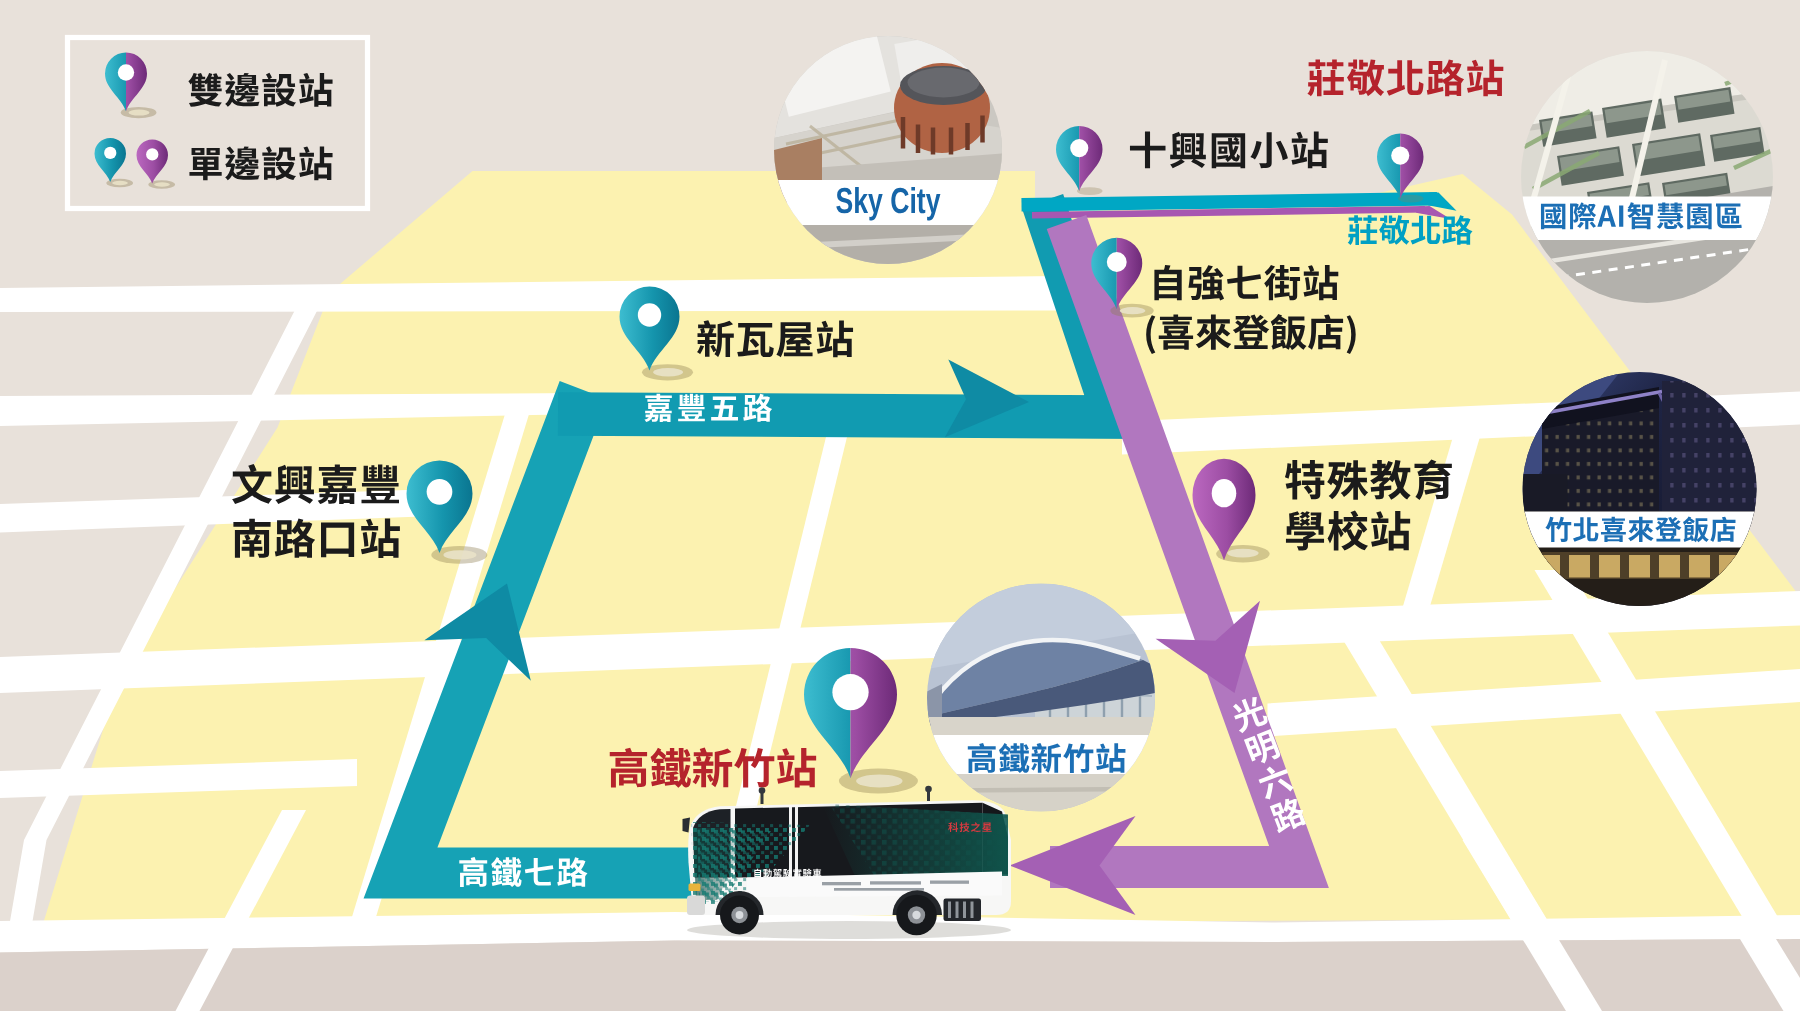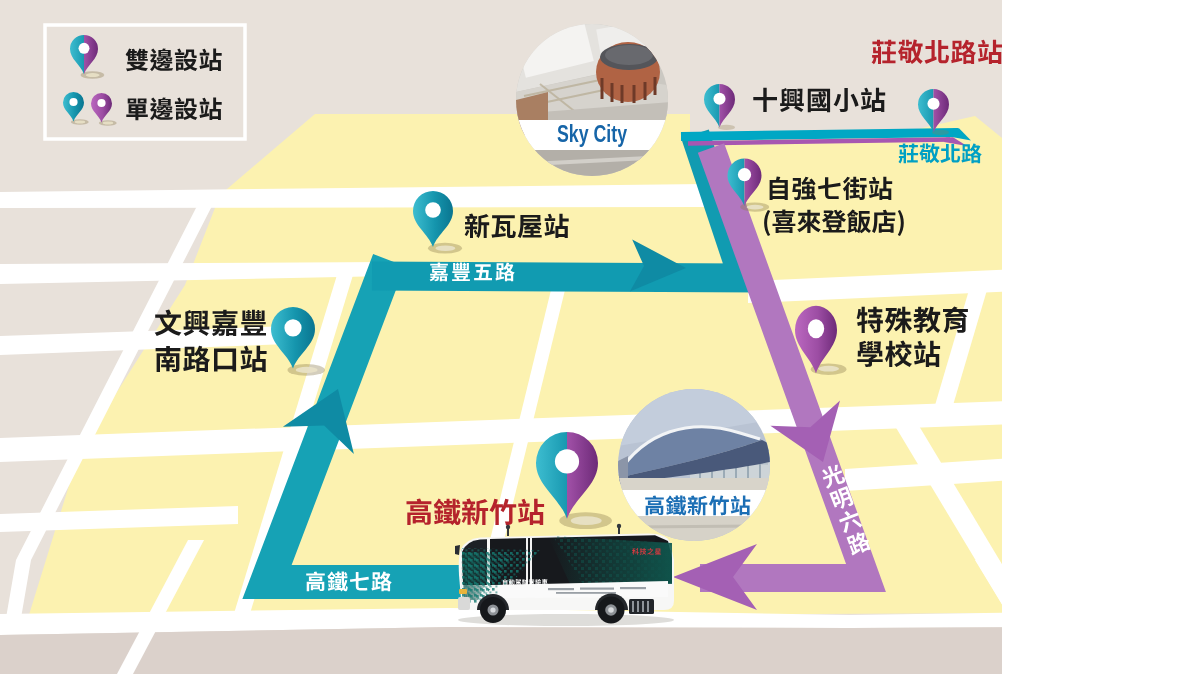--- a/index.html
+++ b/index.html
@@ -1,14 +1,14 @@
 <!DOCTYPE html>
 <html><head><meta charset="utf-8">
 <style>html,body{margin:0;padding:0;background:#fff}
-.wrap{width:1002px;height:674px;overflow:hidden;font-family:"Liberation Sans",sans-serif}</style>
+.wrap{width:1200px;height:674px;overflow:hidden;font-family:"Liberation Sans",sans-serif}</style>
 </head><body>
 <div class="wrap">
 <svg width="1200" height="674" viewBox="0 0 1200 674">
 <defs>
 <linearGradient id="gteal" x1="0" y1="0" x2="1" y2="0">
           <stop offset="0" stop-color="#3dbdd0"></stop>
           <stop offset="0.55" stop-color="#1595ad"></stop>
           <stop offset="1" stop-color="#0a7590"></stop>
         </linearGradient>
 <linearGradient id="gpurple" x1="0" y1="0" x2="1" y2="0">

